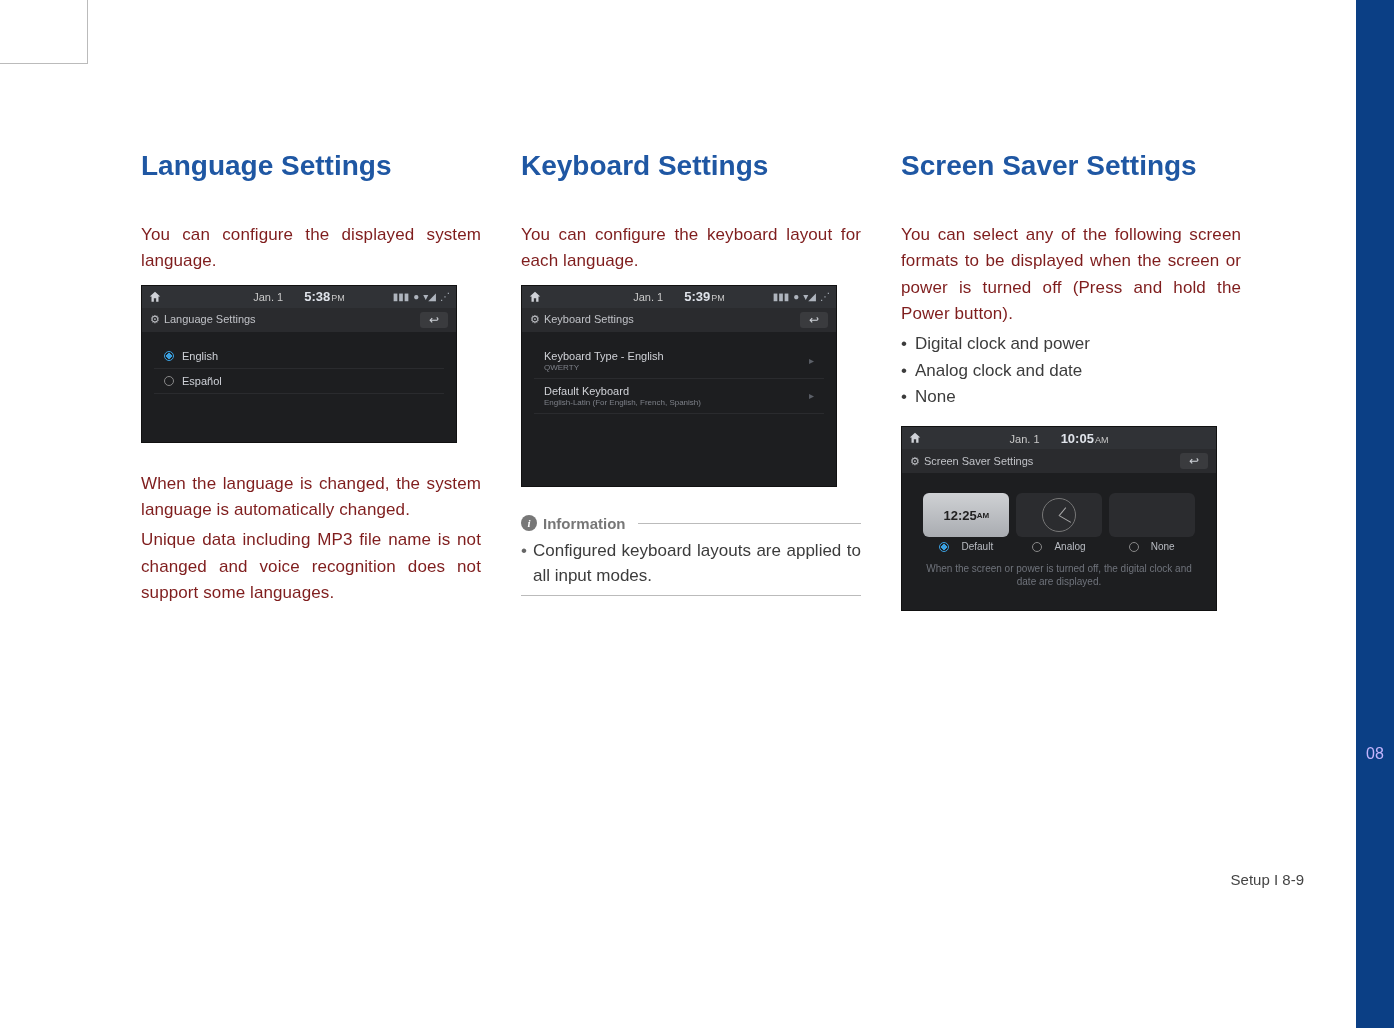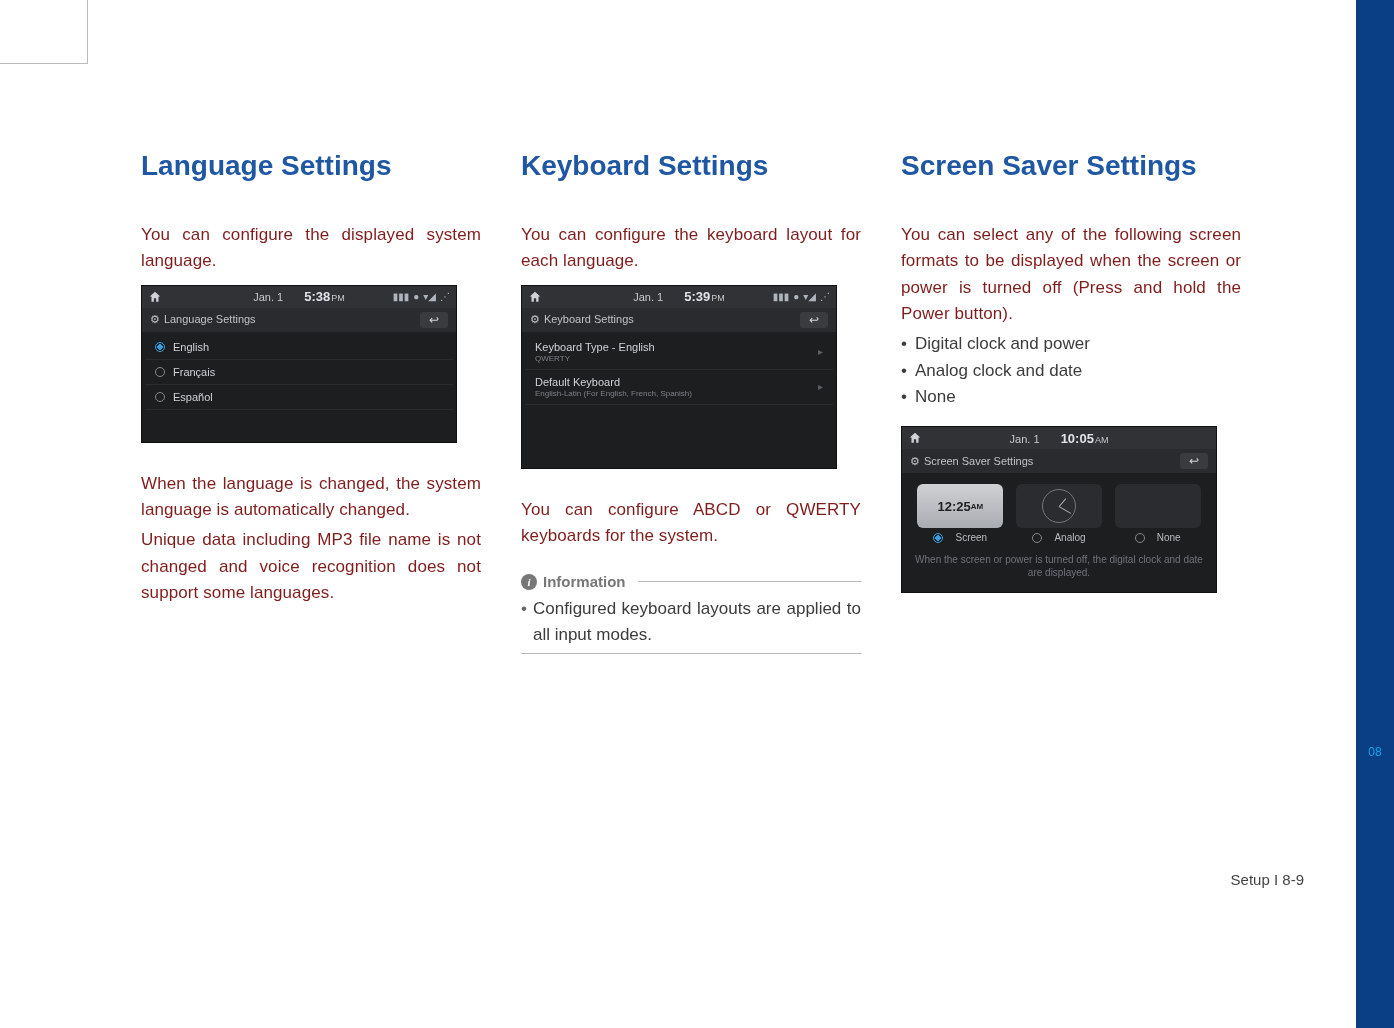--- a/index.html
+++ b/index.html
@@ -14,22 +14,22 @@
     position: absolute;
     right: 0; top: 0;
     width: 38px; height: 1028px;
     background: #0b3f85;
   }
   .side-tab-num {
     position: absolute;
     left: 0; width: 100%;
     top: 745px;
     text-align: center;
-    color: #0ea5e9;
-    font-size: 12px;
+    color: #c4b5fd;
+    font-size: 16px;
   }
   .corner-lines {
     position: absolute;
     left: 0; top: 63px;
     width: 88px; height: 1px;
     background: #bbb;
   }
   .corner-lines.v {
     left: 87px; top: 0;
     width: 1px; height: 64px;
@@ -92,21 +92,21 @@
     display: flex; justify-content: space-between; align-items: center;
     background: #2a2b2e; padding: 4px 8px; height: 24px;
     color: #c0c2c7; font-size: 11px;
   }
   .ss-title .gear { margin-right: 4px; }
   .ss-title .back {
     width: 28px; height: 16px; background: #3a3b3e; border-radius: 3px;
     display: flex; align-items: center; justify-content: center;
     color: #cfd2d8; font-size: 12px;
   }
-  .ss-body { padding: 3px; background: #1d1e20; min-height: 110px; }
+  .ss-body { padding: 12px; background: #1d1e20; min-height: 110px; }
   .ss-row {
     display: flex; align-items: center;
     padding: 6px 10px;
     border-bottom: 1px solid #2a2b2e;
     color: #cfd2d8; font-size: 11px;
   }
   .ss-radio {
     width: 10px; height: 10px; border: 1px solid #888; border-radius: 50%;
     margin-right: 8px; display: inline-block;
   }
@@ -226,24 +226,20 @@
           <span><span class="gear">⚙</span><span>Language Settings</span></span>
           <span class="back">↩</span>
         </div>
         <div class="ss-body">
           <div class="ss-row">
             <span class="ss-radio on"></span>
             <span>English</span>
           </div>
           <div class="ss-row">
             <span class="ss-radio"></span>
-            <span>Français</span>
-          </div>
-          <div class="ss-row">
-            <span class="ss-radio"></span>
             <span>Español</span>
           </div>
         </div>
       </div>
 
       <p class="body-text">When the language is changed, the system language is automatically changed.</p>
       <p class="body-text">Unique data including MP3 file name is not changed and voice recognition does not support some languages.</p>
     </div>
 
     <div class="col">
@@ -284,21 +280,20 @@
             <div>
               <div class="lbl">Default Keyboard</div>
               <div class="sub">English-Latin (For English, French, Spanish)</div>
             </div>
             <span class="chev">▸</span>
           </div>
           <div style="height:60px"></div>
         </div>
       </div>
 
-      <p class="body-text">You can configure ABCD or QWERTY keyboards for the system.</p>
 
       <div class="info-block">
         <div class="info-head">
           <span class="i">i</span>
           <span>Information</span>
           <span class="rule"></span>
         </div>
         <div class="info-item">
           <span class="bullet">•</span>
           <span>Configured keyboard layouts are applied to all input modes.</span>
@@ -345,21 +340,21 @@
         </div>
         <div class="ss-body">
           <div class="ss-saver">
             <div class="sv-opt digital">
               <div class="preview">
                 <span>12:25</span>
                 <span class="sv-ampm">AM</span>
               </div>
               <div class="rb">
                   <span class="ss-radio on"></span>
-                  <span>Screen</span>
+                  <span>Default</span>
                 </div>
             </div>
             <div class="sv-opt analog">
               <div class="preview">
                 <div class="analog-face"></div>
               </div>
               <div class="rb">
                   <span class="ss-radio"></span>
                   <span>Analog</span>
                 </div>

